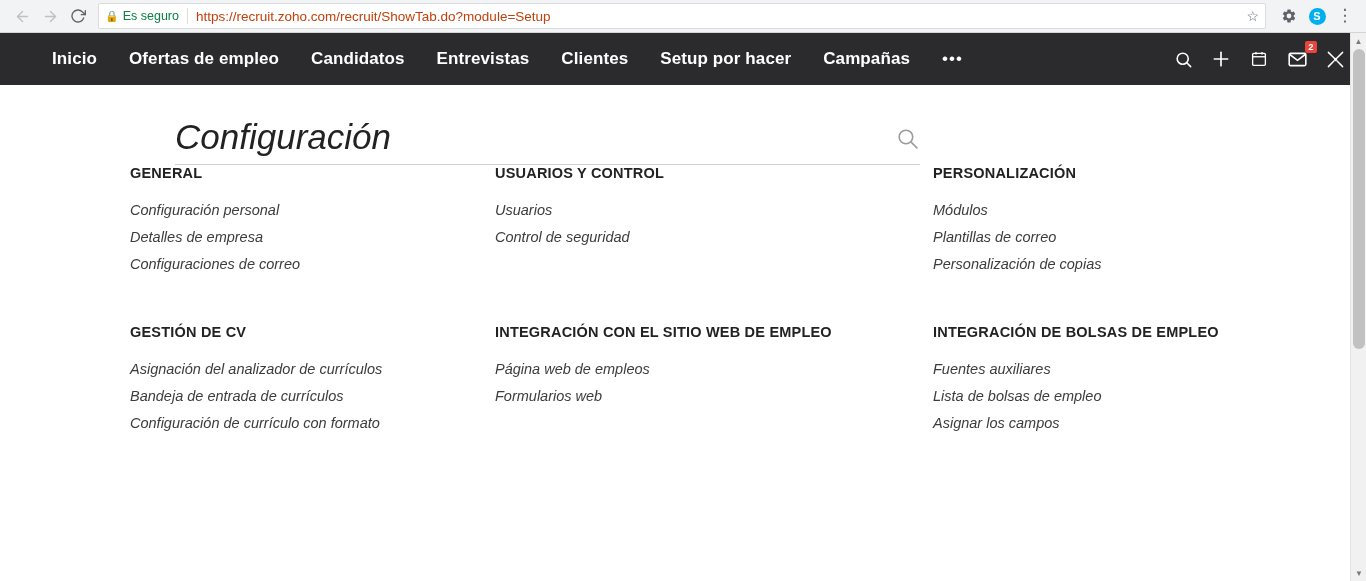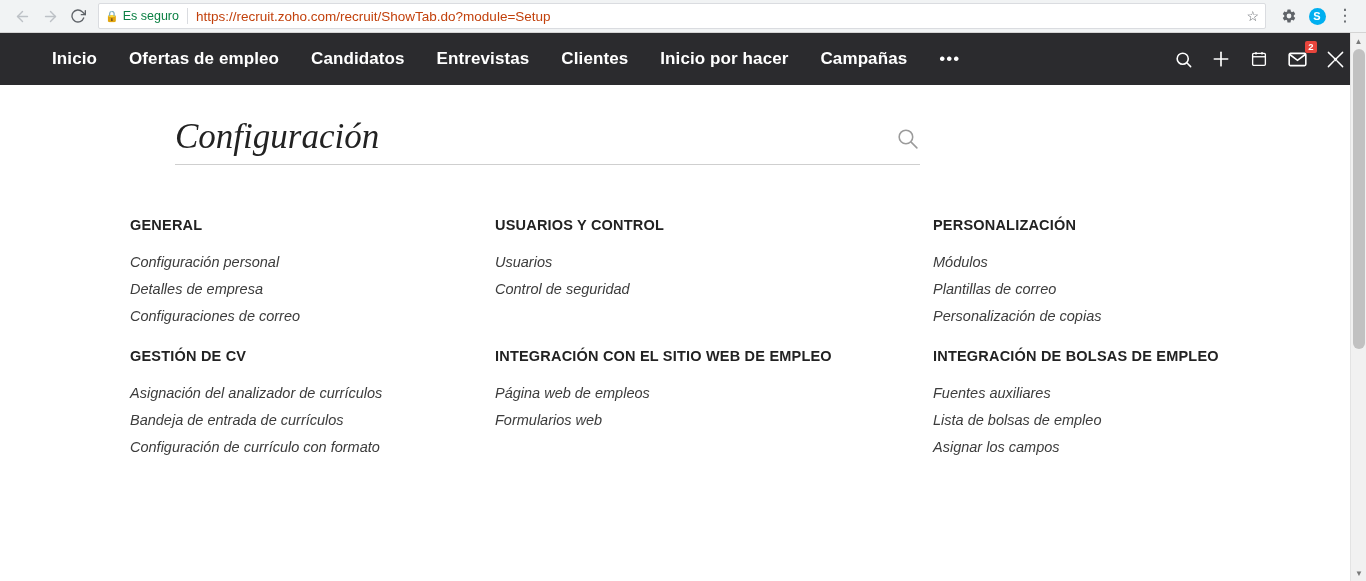--- a/index.html
+++ b/index.html
@@ -135,40 +135,39 @@
     margin-top: 33px;
     margin-left: 175px;
     width: 745px;
     border-bottom: 1px solid #cfcfcf;
     display: flex;
     align-items: flex-end;
     justify-content: space-between;
     padding-bottom: 7px;
   }
   .page-title {
-    font-family: Liberation Serif, serif;
+    font-family: Liberation Sans, sans-serif;
     font-style: italic;
     font-size: 35px;
     color: #222;
     font-weight: normal;
     line-height: 1.1;
   }
   .title-search {
     color: #9b9b9b;
     margin-bottom: 2px;
     cursor: pointer;
   }
 
   .grid {
-    margin-top: 52px;
     margin-left: 130px;
     width: 1180px;
     display: grid;
     grid-template-columns: 365px 438px auto;
-    row-gap: 24px;
+    row-gap: 52px;
   }
   .section-head {
     font-size: 14.5px;
     font-weight: bold;
     color: #222222;
     letter-spacing: .2px;
     margin-bottom: 21px;
   }
   .link-list { display: flex; flex-direction: column; gap: 11px; font-style: italic; }
   .link {
@@ -249,21 +248,21 @@
   <div class="chrome-icon kebab">⋮</div>
 </div>
 
 <div class="app-header">
   <div class="nav-items">
     <div class="nav-item">Inicio</div>
     <div class="nav-item">Ofertas de empleo</div>
     <div class="nav-item">Candidatos</div>
     <div class="nav-item">Entrevistas</div>
     <div class="nav-item">Clientes</div>
-    <div class="nav-item">Inicio por hacer</div>
+    <div class="nav-item">Setup por hacer</div>
     <div class="nav-item">Campañas</div>
     <div class="nav-more">•••</div>
   </div>
 
   <div class="header-right">
     <div class="hicon">
       <svg width="19" height="19" viewBox="0 0 24 24" fill="none" stroke="currentColor" stroke-width="2">
           <circle cx="11" cy="11" r="7"></circle>
           <line x1="16.5" y1="16.5" x2="21" y2="21" stroke-linecap="round"></line>
         </svg>

